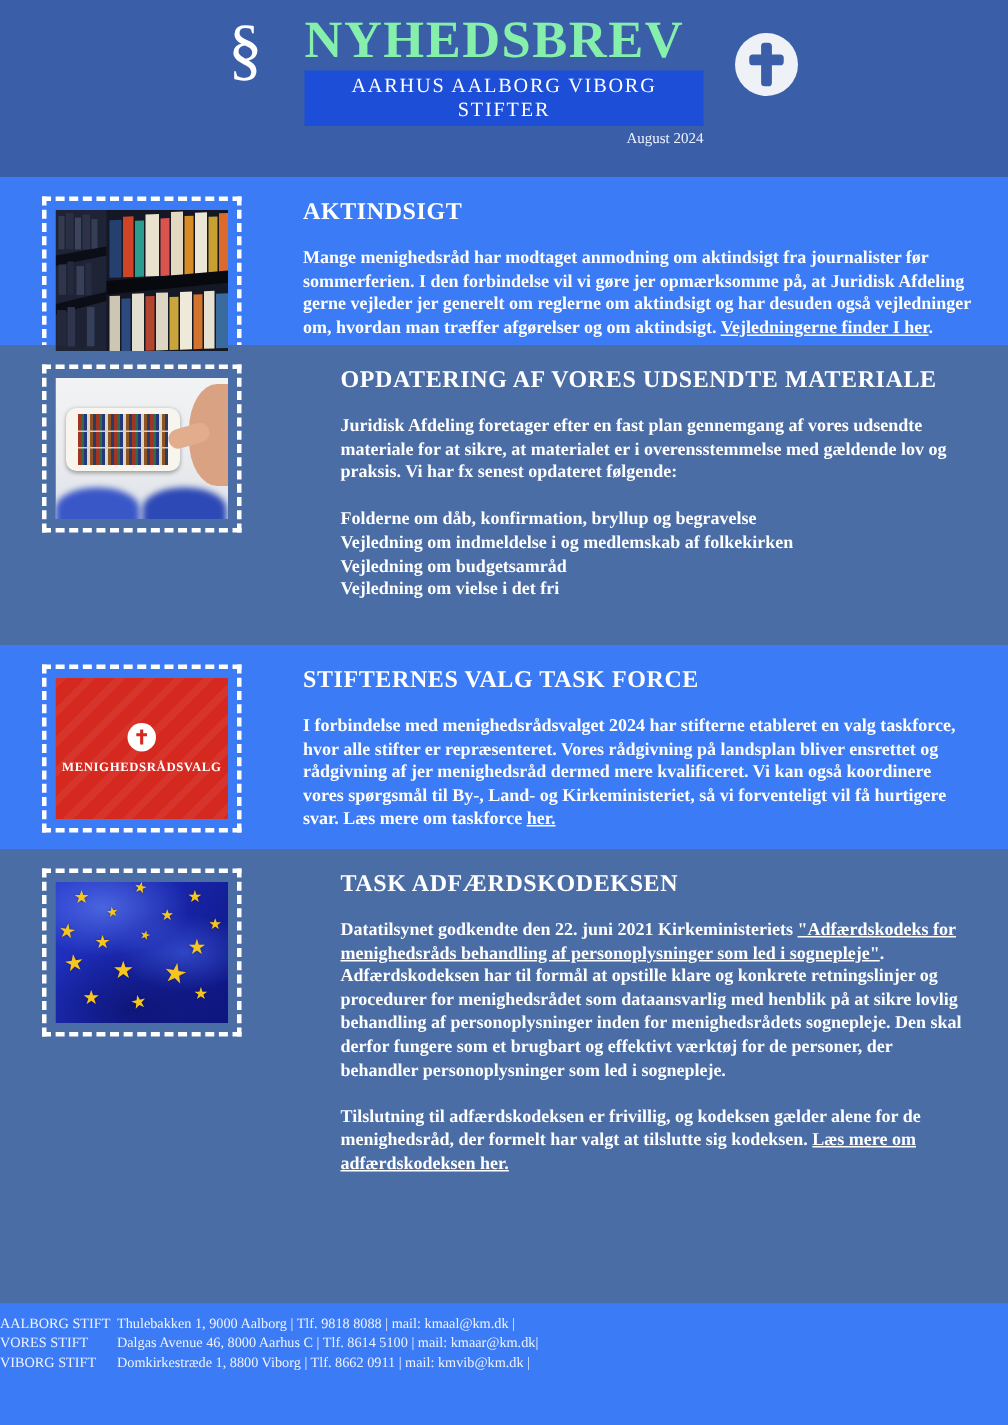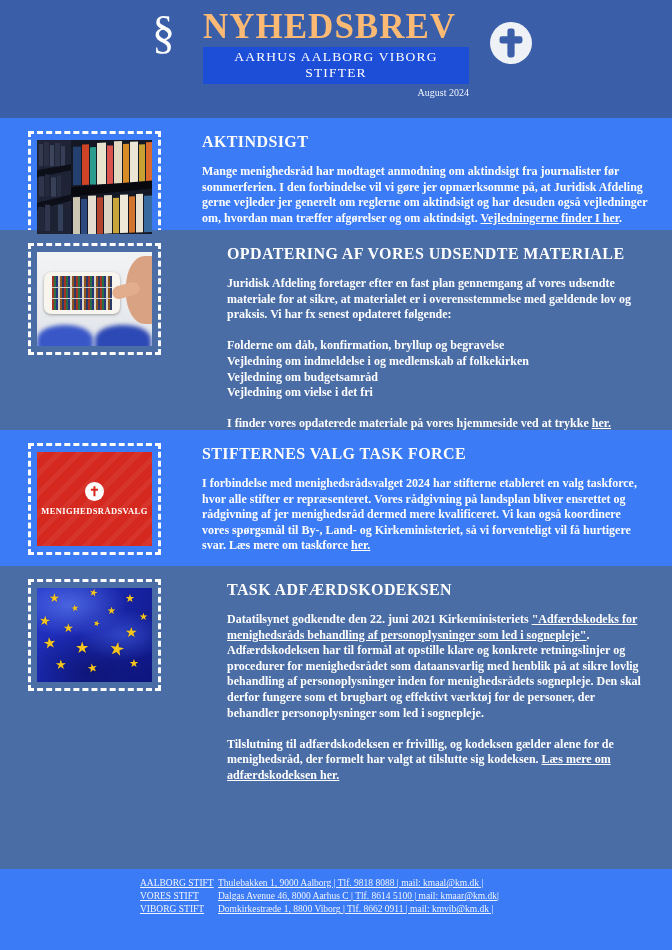--- a/index.html
+++ b/index.html
@@ -8,21 +8,21 @@
     font-family:"Liberation Serif","DejaVu Serif",serif;
     color:#fff;
     background:#3c7bf6;
   }
   .page { width:672px; height:950px; display:flex; flex-direction:column; overflow:hidden; }
 
   
   .header { height:118px; background:#3a5fa8; position:relative; flex:none; }
   .para-symbol { position:absolute; left:152px; top:8px; font-size:46px; line-height:1.1; color:#fff; }
   .title-block { position:absolute; left:203px; top:9px; width:266px; }
-  .nl-title { font-size:35px; font-weight:bold; letter-spacing:1px; line-height:1.05; color:#fdba74; }
+  .nl-title { font-size:35px; font-weight:bold; letter-spacing:1px; line-height:1.05; color:#86efac; }
   .nl-subtitle { font-size:13px; letter-spacing:7.5px; margin-top:1px; white-space:nowrap; color:#f2f5fb; }
   .nl-banner { margin-top:1px; background:#1d4ed8; text-align:center; font-size:13.5px; letter-spacing:1.2px; padding:2px 0 3px; color:#fff; }
   .nl-date { text-align:right; font-size:10px; margin-top:3px; color:#eef3ff; }
   .logo { position:absolute; left:489px; top:21px; width:44px; height:44px; }
 
   
   .sec { display:flex; flex:none; padding:13px 24px 0 28px; }
   .sec.bright { background:#3c7bf6; }
   .sec.muted  { background:#4a6da6;gap:25px; }
   .sec-aktindsigt { height:112px; }
@@ -64,21 +64,21 @@
 
   .eu-bg { width:100%; height:100%; position:relative; overflow:hidden; background:
       radial-gradient(80% 55% at 28% 18%, rgba(110,145,255,.55), rgba(0,0,0,0) 62%),
       radial-gradient(65% 45% at 75% 50%, rgba(80,115,245,.45), rgba(0,0,0,0) 60%),
       radial-gradient(90% 65% at 45% 90%, rgba(10,16,100,.65), rgba(0,0,0,0) 70%),
       linear-gradient(120deg,#2336c8 0%,#1a27ae 45%,#0d1580 100%); }
   .eu-star { position:absolute; color:#f6c61e; text-shadow:0 0 2px rgba(40,20,0,.35); line-height:1; }
 
   
   .footer { flex:1; background:#3c7bf6; padding-top:8px; }
-  .f-row { display:flex; padding-left:140px; font-size:9.5px; line-height:13.2px; color:#eef3ff;text-decoration:underline; }
+  .f-row { display:flex; font-size:9.5px; line-height:13.2px; color:#eef3ff; }
   .f-label { width:78px; flex:none; }
   .f-details { white-space:nowrap; }
 </style>
 </head>
 <body>
 
 <div class="page">
 
   <header class="header">
     <div class="para-symbol">§</div>
@@ -173,21 +173,20 @@
     </div>
     <div class="txt">
       <h2 class="sec-title">OPDATERING AF VORES UDSENDTE MATERIALE</h2>
       <p class="body-text">Juridisk Afdeling foretager efter en fast plan gennemgang af vores udsendte materiale for at sikre, at materialet er i overensstemmelse med gældende lov og praksis. Vi har fx senest opdateret følgende:</p>
       <div class="body-text list">
         <div>Folderne om dåb, konfirmation, bryllup og begravelse</div>
         <div>Vejledning om indmeldelse i og medlemskab af folkekirken</div>
         <div>Vejledning om budgetsamråd</div>
         <div>Vejledning om vielse i det fri</div>
       </div>
-      <p class="body-text"><span>I finder vores opdaterede materiale på vores hjemmeside ved at trykke </span><a class="link">her.</a></p>
     </div>
   </section>
 
   <section class="sec bright sec-taskforce">
     <div class="img-frame">
       <div class="img-inner">
         <div class="valg-bg">
           <div class="valg-circle">✝</div>
           <div class="valg-caption">MENIGHEDSRÅDSVALG</div>
         </div>

